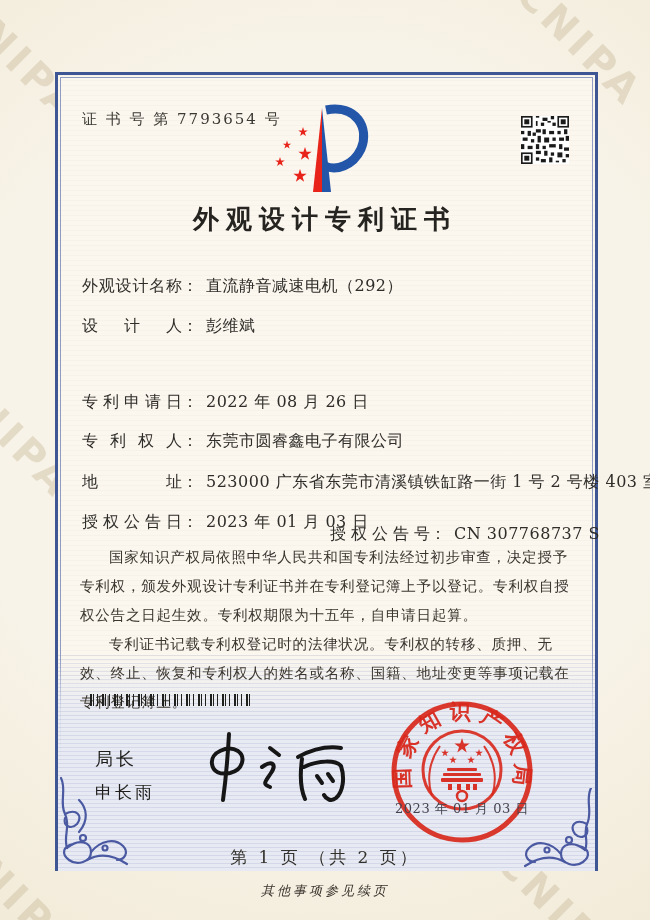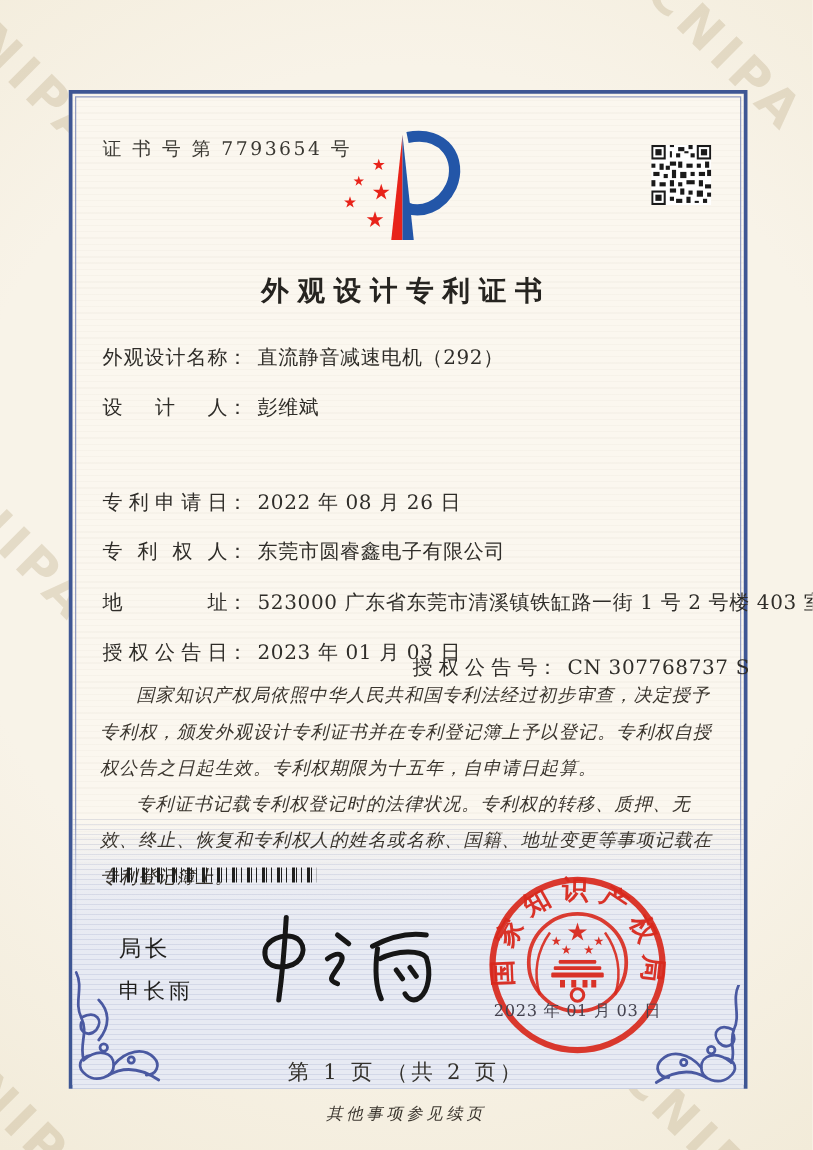--- a/index.html
+++ b/index.html
@@ -18,29 +18,29 @@
   .paper-texture{position:absolute;inset:0;background:repeating-linear-gradient(180deg,
         rgba(160,150,130,0.05) 0 1px, transparent 1px 5px);pointer-events:none;}
   
   .tint{position:absolute;left:58px;top:655px;width:537px;height:216px;
         background:
           repeating-linear-gradient(180deg, rgba(116,128,178,0.17) 0 1px, transparent 1px 4px),
           linear-gradient(180deg, rgba(231,234,243,0) 0, rgba(231,234,243,0.85) 55px, #e7eaf3 110px);
         pointer-events:none;}
   .txt{position:absolute;color:#2e2c28;}
   .cert-no{left:82px;top:110px;font-size:15px;letter-spacing:2px;color:#3a3832;}
-  .title{left:0;top:202px;width:650px;text-align:center;font-size:22px;font-weight:bold;
-         letter-spacing:7px;color:#262420;margin-top:16px;}
+  .title{left:0;top:202px;width:650px;text-align:center;font-size:26px;font-weight:bold;
+         letter-spacing:7px;color:#262420;}
   .field-row{position:absolute;left:82px;width:500px;font-size:16px;color:#2f2d29;white-space:nowrap;}
   .flabel{display:inline-block;width:100px;text-align:justify;text-align-last:justify;vertical-align:bottom;}
   .fcolon{display:inline-block;margin-right:8px;}
   .fvalue{letter-spacing:0.5px;}
   .grant-no-group{position:absolute;left:248px;top:12px;}
   .body-text{position:absolute;left:80px;top:543px;width:492px;font-size:14.5px;line-height:29px;
-             color:#3a352e;font-style:italic;letter-spacing:0.8px;}
+             color:#3a352e;letter-spacing:0.8px;}
   .body-text p{margin:0;text-indent:2em;}
   .barcode{position:absolute;left:90px;top:694px;width:163px;height:12px;
            background:repeating-linear-gradient(90deg,#20201e 0 2px,transparent 2px 3px,
              #20201e 3px 4px,transparent 4px 7px,#20201e 7px 8px,transparent 8px 12px);}
   .sig-title{left:95px;top:747px;font-size:18px;letter-spacing:3px;color:#1f1e1c;font-family:"DejaVu Sans","Liberation Sans",sans-serif;}
   .sig-name{left:95px;top:781px;font-size:17px;letter-spacing:3px;color:#1f1e1c;font-family:"DejaVu Sans","Liberation Sans",sans-serif;}
   .signature-svg{position:absolute;left:198px;top:726px;}
   .seal-svg{position:absolute;left:388px;top:698px;}
   .logo-svg{position:absolute;left:260px;top:100px;}
   .qr-svg{position:absolute;left:521px;top:116px;}

